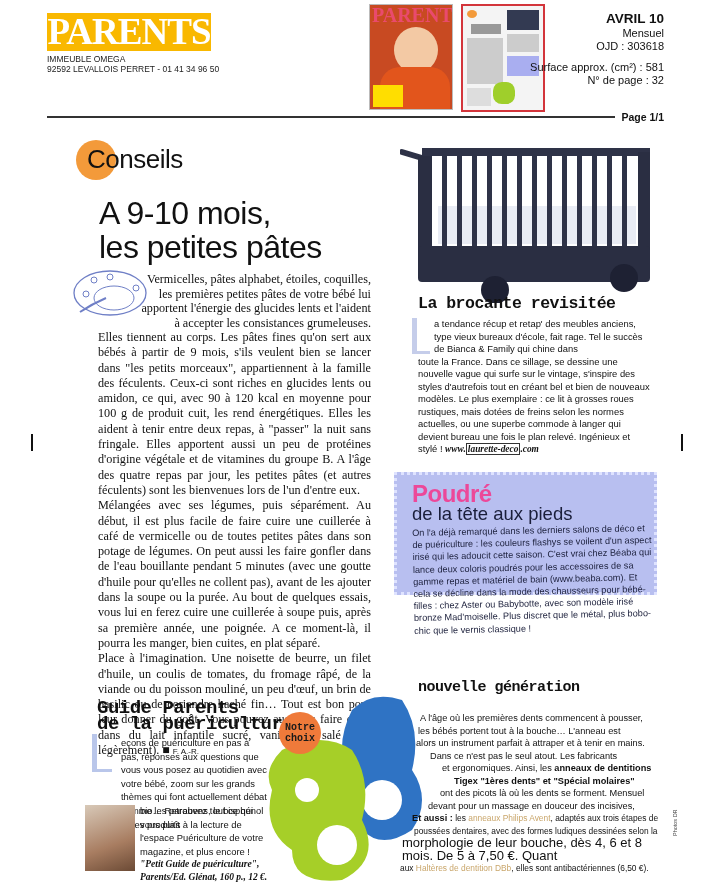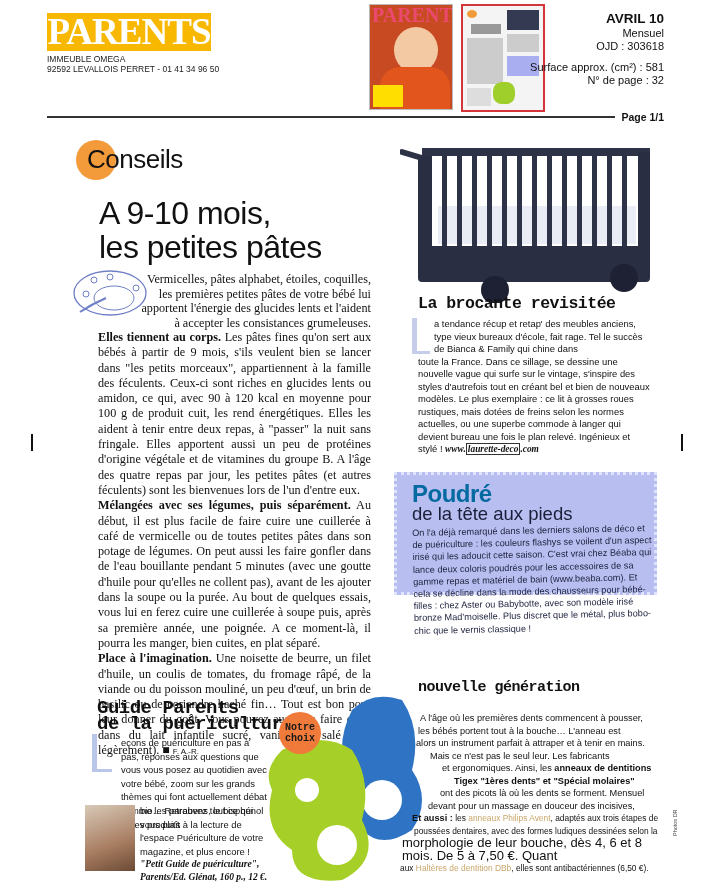--- a/index.html
+++ b/index.html
@@ -25,21 +25,21 @@
 
   
   #rubric { left:76px; top:140px; }
   #rubric .dot { position:absolute; left:0; top:0; width:40px; height:40px; border-radius:50%; background:#f39a3a; }
   #rubric .txt { position:absolute; left:11px; top:4px; font-size:26px; white-space:nowrap; letter-spacing:-0.5px; }
   #title { left:99px; top:196px; font-size:32px; line-height:34px; letter-spacing:-0.5px; font-weight:normal; }
   #plate { left:72px; top:268px; width:76px; height:50px; }
   .serif { font-family:"Liberation Serif", serif; }
   #intro { left:137px; top:272px; width:234px; font-size:12.2px; line-height:14.5px; text-align:right; }
   #body1 { left:98px; top:330px; width:273px; font-size:12.2px; line-height:15.3px; text-align:justify; }
-  #body1 b { font-weight:bold; }
+  #body1 b { font-weight:normal; }
   #body1 .sig { font-family:"Liberation Sans", sans-serif; font-size:8px; }
 
   
   #guide-title { left:97px; top:700px; font-family:"Liberation Mono", monospace; font-weight:bold; font-size:19px; line-height:16px; letter-spacing:-0.5px; }
   #guide-body { left:97px; top:736px; width:170px; font-size:9.4px; line-height:13.6px; }
   #guide-body .l1 { padding-left:24px; }
   #guide-L { left:92px; top:734px; width:20px; height:38px; border-left:5px solid #b9c6ea; border-bottom:3px solid #b9c6ea; box-sizing:border-box; }
   #book { left:85px; top:805px; width:50px; height:66px; background:linear-gradient(160deg,#d8c9b8,#a87d61 60%,#6b4a35); }
   #guide-cap { left:140px; top:804px; width:130px; font-size:9.4px; line-height:13.6px; }
   #guide-ref { left:140px; top:858px; width:140px; font-family:"Liberation Serif", serif; font-style:italic; font-weight:bold; font-size:9.5px; line-height:12.5px; }
@@ -48,21 +48,21 @@
   #crib { left:400px; top:138px; width:252px; height:165px; }
   #broc-title { left:418px; top:294px; font-family:"Liberation Mono", monospace; font-weight:bold; font-size:16.5px; letter-spacing:-0.5px; }
   #broc-L { left:412px; top:318px; width:18px; height:36px; border-left:5px solid #c5cdea; border-bottom:3px solid #c5cdea; box-sizing:border-box; }
   #broc-body { left:418px; top:318px; width:232px; font-size:9.4px; line-height:12.5px; }
   #broc-body .ind { padding-left:16px; display:block; }
   #broc-body .link { font-family:"Liberation Serif", serif; font-style:italic; font-weight:bold; }
   #broc-body .boxed { border:1px solid #333; padding:0 1px; }
 
   
   #poudre { left:394px; top:472px; width:263px; height:123px; background:#b8bff0; border:3px dotted #dfe3ff; box-sizing:border-box; }
-  #poudre-title { left:412px; top:482px; font-weight:bold; font-size:24px; line-height:24px; color:#0369a1; letter-spacing:-0.5px; }
+  #poudre-title { left:412px; top:482px; font-weight:bold; font-size:24px; line-height:24px; color:#ec4899; letter-spacing:-0.5px; }
   #poudre-sub { left:412px; top:504px; font-size:18.5px; line-height:20px; color:#1a1e3a; }
   #poudre-body { left:412px; top:527px; width:240px; font-size:9.2px; line-height:12.2px; color:#1a1e3a; transform:rotate(-1.2deg); transform-origin:left top; }
 
   
   #rings { left:262px; top:690px; width:170px; height:195px; }
   #notre { left:279px; top:712px; width:42px; height:42px; border-radius:50%; background:#ef7a3a; text-align:center; font-family:"Liberation Mono", monospace; font-weight:bold; font-size:10px; line-height:11px; padding-top:10px; box-sizing:border-box; color:#1a1a1a; }
   #ann-title { left:418px; top:680px; font-family:"Liberation Mono", monospace; font-weight:bold; font-size:15px; line-height:15px; letter-spacing:-0.5px; }
   #ann-body { left:400px; top:712px; width:270px; font-size:9.2px; line-height:12.5px; }
   #ann-body .r { display:block; }
   #ann-body b { font-weight:bold; }
@@ -189,21 +189,21 @@
   <div>Notre</div>
   <div>choix</div>
 </div>
 <div id="ann-title" class="abs">
   <div>nouvelle génération</div>
 </div>
 <div id="ann-body" class="abs">
   <span class="r" style="padding-left:20px">A l'âge où les premières dents commencent à pousser,</span>
   <span class="r" style="padding-left:18px">les bébés portent tout à la bouche… L'anneau est</span>
   <span class="r" style="padding-left:16px">alors un instrument parfait à attraper et à tenir en mains.</span>
-  <span class="r" style="padding-left:30px">Mais ce n'est pas le seul leur. Les fabricants</span>
+  <span class="r" style="padding-left:30px">Dans ce n'est pas le seul atout. Les fabricants</span>
   <span class="r" style="padding-left:42px"><span>et ergonomiques. Ainsi, les </span><b>anneaux de dentitions</b></span>
   <b class="r" style="padding-left:54px">Tigex "1ères dents" et "Spécial molaires"</b>
   <span class="r" style="padding-left:40px">ont des picots là où les dents se forment. Mensuel</span>
   <span class="r" style="padding-left:28px">devant pour un massage en douceur des incisives,</span>
   <span class="r" style="padding-left:12px;font-size:8.4px"><b style="font-size:9.2px">Et aussi :</b><span> les </span><span class="tan">anneaux Philips Avent</span><span>, adaptés aux trois étapes de</span></span>
   <span class="r" style="padding-left:14px;font-size:8.4px">poussées dentaires, avec des formes ludiques dessinées selon la</span>
   <span class="r" style="padding-left:2px;font-size:13px">morphologie de leur bouche, dès 4, 6 et 8 mois. De 5 à 7,50 €. Quant</span>
   <span class="r" style="padding-left:0;font-size:8.4px"><span>aux </span><span class="tan">Haltères de dentition DBb</span><span>, elles sont antibactériennes (6,50 €).</span></span>
 </div>
 <div id="photos" class="abs">Photos DR</div>

